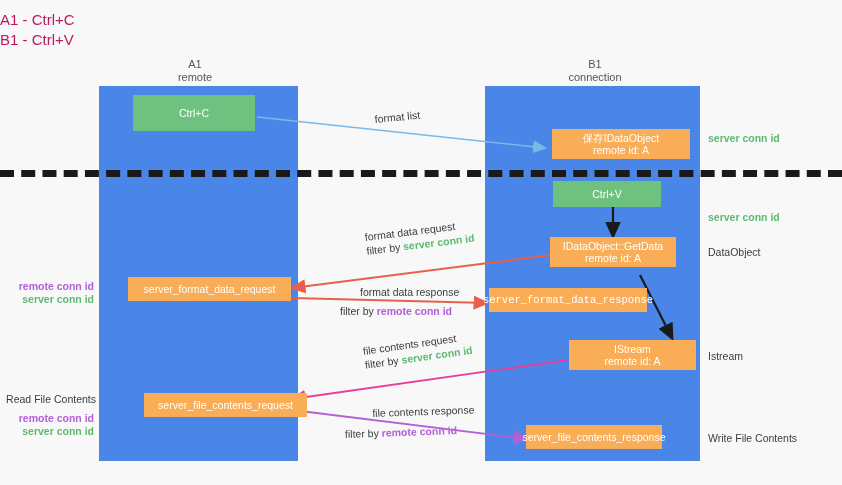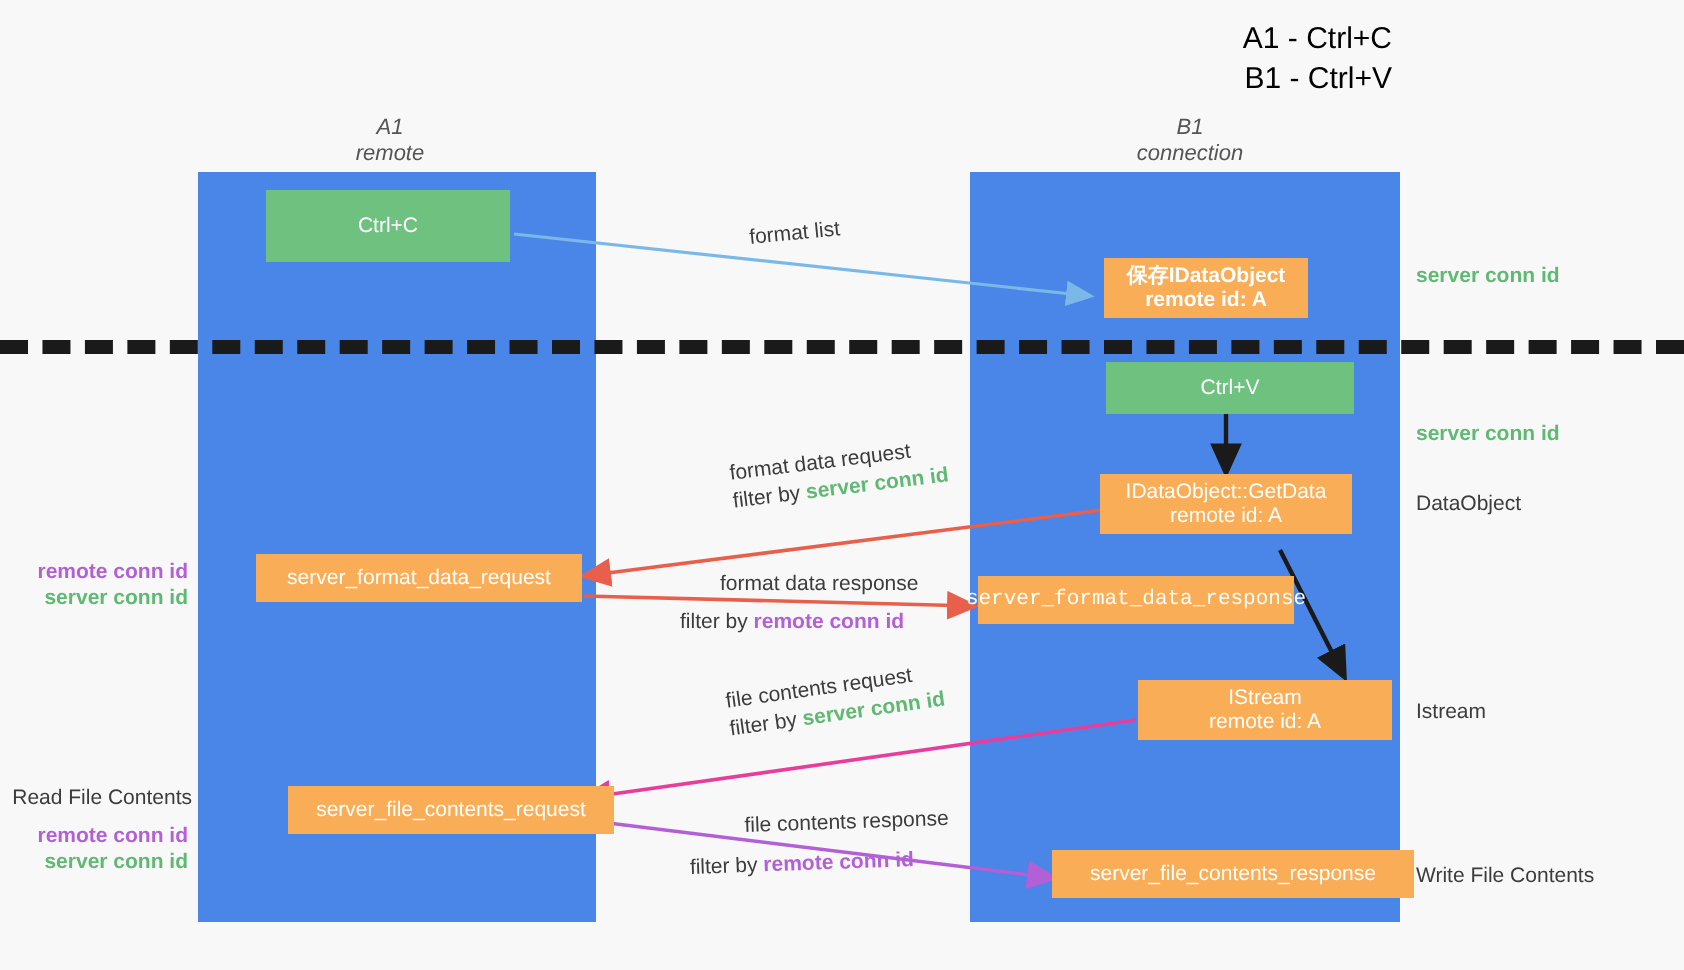--- a/index.html
+++ b/index.html
@@ -6,26 +6,26 @@
   body{
     width:842px;height:485px;position:relative;overflow:hidden;
     background:#f8f8f8;
     font-family:"Liberation Sans", sans-serif;
     color:#3c3c3c;
   }
   #stage{position:absolute;left:0;top:0;width:842px;height:485px;}
   svg#wires{position:absolute;left:0;top:0;width:842px;height:485px;}
 
   .title{
-    position:absolute;left:0;top:10px;width:696px;text-align:right;
-    font-size:15px;line-height:20px;color:#000000;
+    position:absolute;left:0;top:10px;width:696px;text-align:left;
+    font-size:15px;line-height:20px;color:#be185d;
   }
 
   .colhead{
-    position:absolute;text-align:center;font-size:11px;line-height:13px;color:#555;font-style:italic;
+    position:absolute;text-align:center;font-size:11px;line-height:13px;color:#555;
   }
 
   .lane{position:absolute;background:#4a86e8;}
 
   .box{
     position:absolute;box-sizing:border-box;
     display:flex;flex-direction:column;align-items:center;justify-content:center;
     color:#ffffff;font-size:10.5px;line-height:12px;text-align:center;
   }
   .box.orange{background:#f9ad56;}
@@ -102,26 +102,26 @@
 
     <line x1="292" y1="410" x2="527" y2="439" stroke="#b35fd6" stroke-width="1.8" marker-end="url(#mk-purple)"></line>
   </svg>
 
   <div class="dashline"></div>
 
   <div class="box green" style="left:133px;top:95px;width:122px;height:36px;">
     <div>Ctrl+C</div>
   </div>
 
-  <div class="box orange" style="left:552px;top:129px;width:102px;height:30px;font-weight:bold;">
+  <div class="box orange" style="left:552px;top:129px;width:138px;height:30px;">
     <div>保存IDataObject</div>
     <div class="l2">remote id: A</div>
   </div>
 
-  <div class="box green" style="left:553px;top:181px;width:124px;height:26px;">
+  <div class="box green" style="left:553px;top:181px;width:108px;height:26px;">
     <div>Ctrl+V</div>
   </div>
 
   <div class="box orange" style="left:550px;top:237px;width:126px;height:30px;">
     <div>IDataObject::GetData</div>
     <div class="l2">remote id: A</div>
   </div>
 
   <div class="box orange" style="left:128px;top:277px;width:163px;height:24px;">
     <div>server_format_data_request</div>
@@ -133,21 +133,21 @@
 
   <div class="box orange" style="left:569px;top:340px;width:127px;height:30px;">
     <div>IStream</div>
     <div class="l2">remote id: A</div>
   </div>
 
   <div class="box orange" style="left:128px;top:393px;width:163px;height:24px;margin-left:16px;">
     <div>server_file_contents_request</div>
   </div>
 
-  <div class="box orange" style="left:526px;top:425px;width:181px;height:24px;">
+  <div class="box orange" style="left:526px;top:425px;width:136px;height:24px;">
     <div>server_file_contents_response</div>
   </div>
 
   <div class="rot" style="left:374px;top:112px;transform:rotate(-5.5deg);transform-origin:left top;">
     <span>format list</span>
   </div>
 
   <div class="rot" style="left:364px;top:230px;transform:rotate(-7deg);transform-origin:left top;">
     <div>format data request</div>
     <div>

